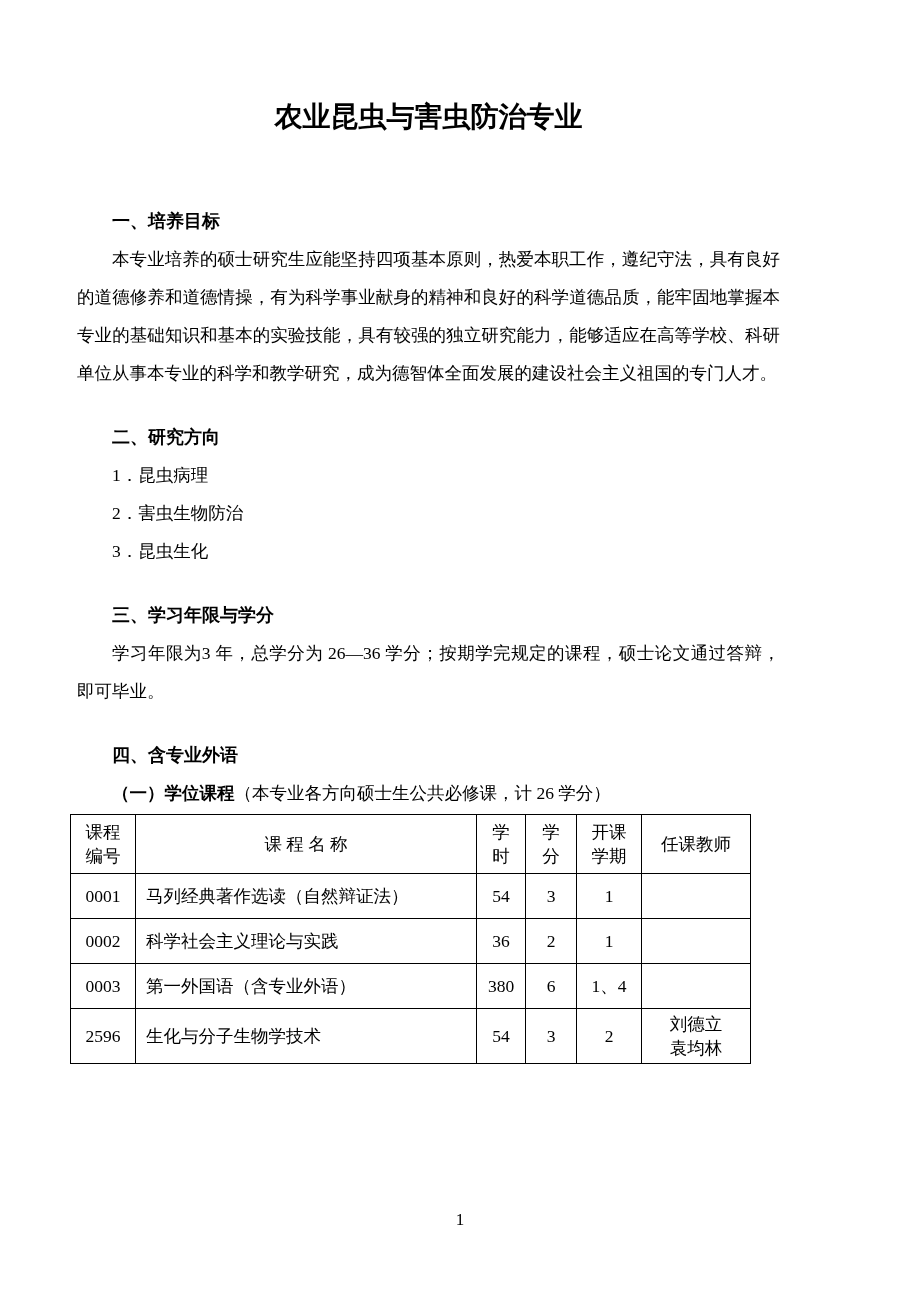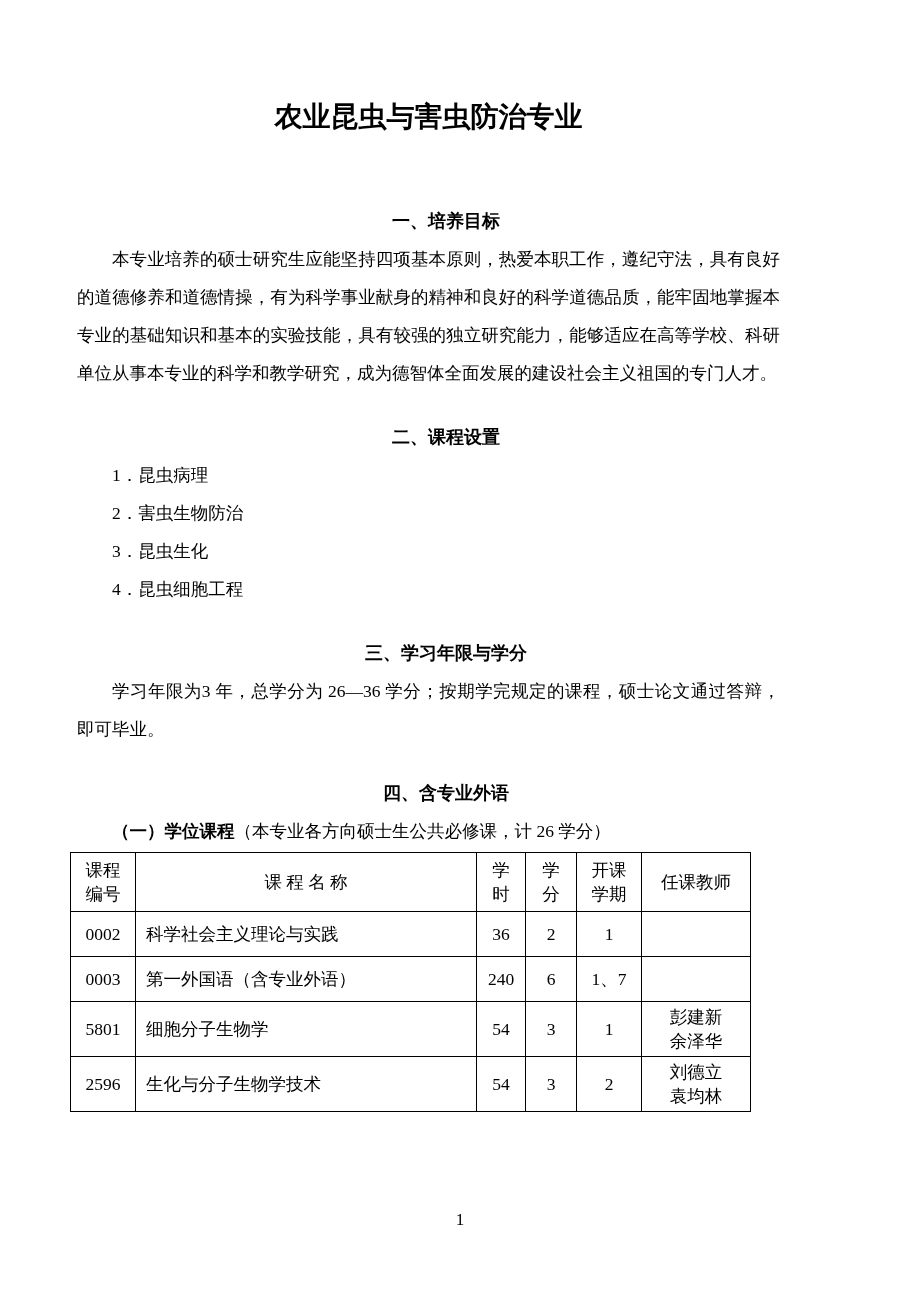--- a/index.html
+++ b/index.html
@@ -22,21 +22,20 @@
     line-height: 1.2;
     margin: 0;
   }
   .doc-title + .doc-title { margin-top: 28px; }
   .sec-heading {
     font-family: "Liberation Sans", "DejaVu Sans", sans-serif;
     font-size: 18px;
     font-weight: bold;
     margin: 26px 0 0 35px;
     line-height: 38px;
-    text-align: center;
   }
   .sec-heading.first { margin-top: 68px; }
   .body-para {
     font-size: 17.5px;
     line-height: 38px;
     text-align: justify;
     text-indent: 2em;
     margin: 0;
   }
   .list-block { margin: 0; }
@@ -93,26 +92,25 @@
 </head>
 <body>
 
 <div class="page">
 
   <h1 class="doc-title">农业昆虫与害虫防治专业</h1>
 
   <h2 class="sec-heading first">一、培养目标</h2>
   <p class="body-para">本专业培养的硕士研究生应能坚持四项基本原则，热爱本职工作，遵纪守法，具有良好的道德修养和道德情操，有为科学事业献身的精神和良好的科学道德品质，能牢固地掌握本专业的基础知识和基本的实验技能，具有较强的独立研究能力，能够适应在高等学校、科研单位从事本专业的科学和教学研究，成为德智体全面发展的建设社会主义祖国的专门人才。</p>
 
-  <h2 class="sec-heading">二、课程设置</h2>
+  <h2 class="sec-heading">二、研究方向</h2>
   <div class="list-block">
       <div class="list-item">1．昆虫病理</div>
       <div class="list-item">2．害虫生物防治</div>
       <div class="list-item">3．昆虫生化</div>
-      <div class="list-item">4．昆虫细胞工程</div>
     </div>
 
   <h2 class="sec-heading">三、学习年限与学分</h2>
   <p class="body-para">学习年限为3 年，总学分为 26—36 学分；按期学完规定的课程，硕士论文通过答辩，即可毕业。</p>
 
   <h2 class="sec-heading">四、含专业外语</h2>
   <p class="sub-heading"><span class="bold-part">（一）学位课程</span><span>（本专业各方向硕士生公共必修课，计 26 学分）</span></p>
 
   <table class="course-table">
     <thead>
@@ -124,43 +122,42 @@
 时</th>
         <th class="col-credits">学
 分</th>
         <th class="col-semester">开课
 学期</th>
         <th class="col-teacher">任课教师</th>
       </tr>
     </thead>
     <tbody>
         <tr>
+          <td class="col-id">0001</td>
+          <td class="col-name">马列经典著作选读（自然辩证法）</td>
+          <td class="col-hours">54</td>
+          <td class="col-credits">3</td>
+          <td class="col-semester">1</td>
+          <td class="col-teacher"></td>
+        </tr>
+        <tr>
           <td class="col-id">0002</td>
           <td class="col-name">科学社会主义理论与实践</td>
           <td class="col-hours">36</td>
           <td class="col-credits">2</td>
           <td class="col-semester">1</td>
           <td class="col-teacher"></td>
         </tr>
         <tr>
           <td class="col-id">0003</td>
           <td class="col-name">第一外国语（含专业外语）</td>
-          <td class="col-hours">240</td>
+          <td class="col-hours">380</td>
           <td class="col-credits">6</td>
-          <td class="col-semester">1、7</td>
+          <td class="col-semester">1、4</td>
           <td class="col-teacher"></td>
-        </tr>
-        <tr>
-          <td class="col-id">5801</td>
-          <td class="col-name">细胞分子生物学</td>
-          <td class="col-hours">54</td>
-          <td class="col-credits">3</td>
-          <td class="col-semester">1</td>
-          <td class="col-teacher">彭建新
-余泽华</td>
         </tr>
         <tr>
           <td class="col-id">2596</td>
           <td class="col-name">生化与分子生物学技术</td>
           <td class="col-hours">54</td>
           <td class="col-credits">3</td>
           <td class="col-semester">2</td>
           <td class="col-teacher">刘德立
 袁均林</td>
         </tr>

